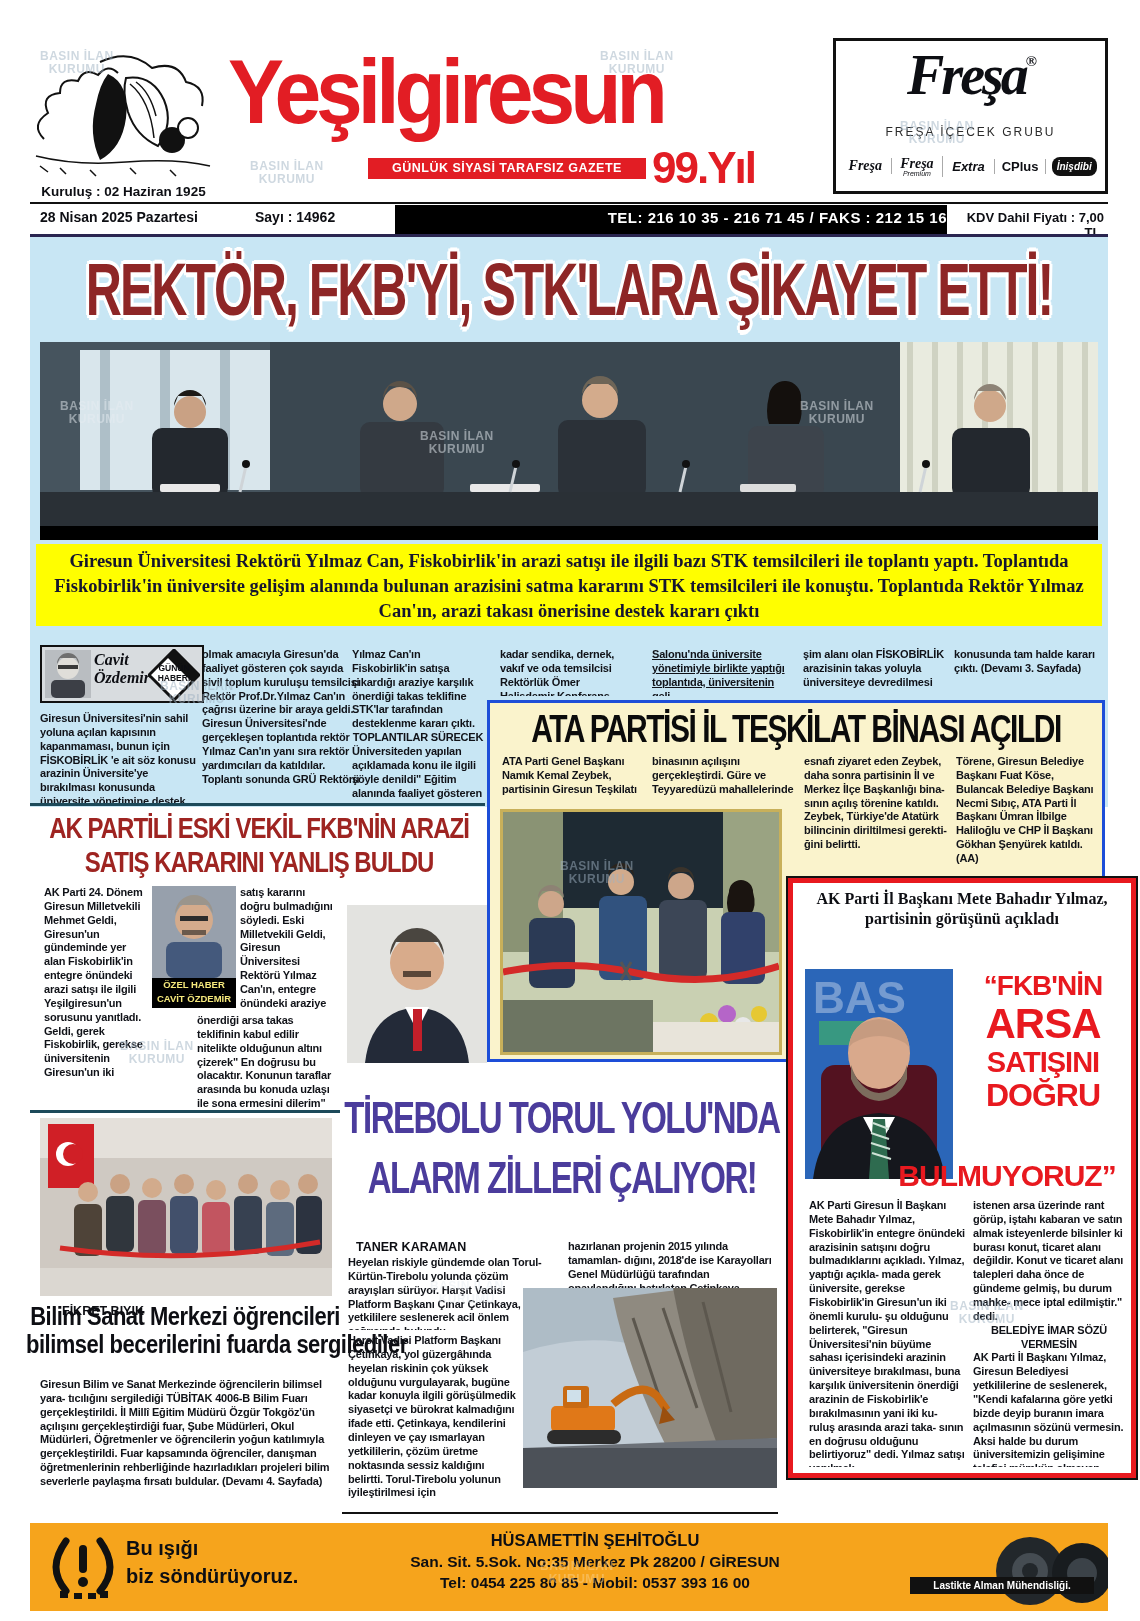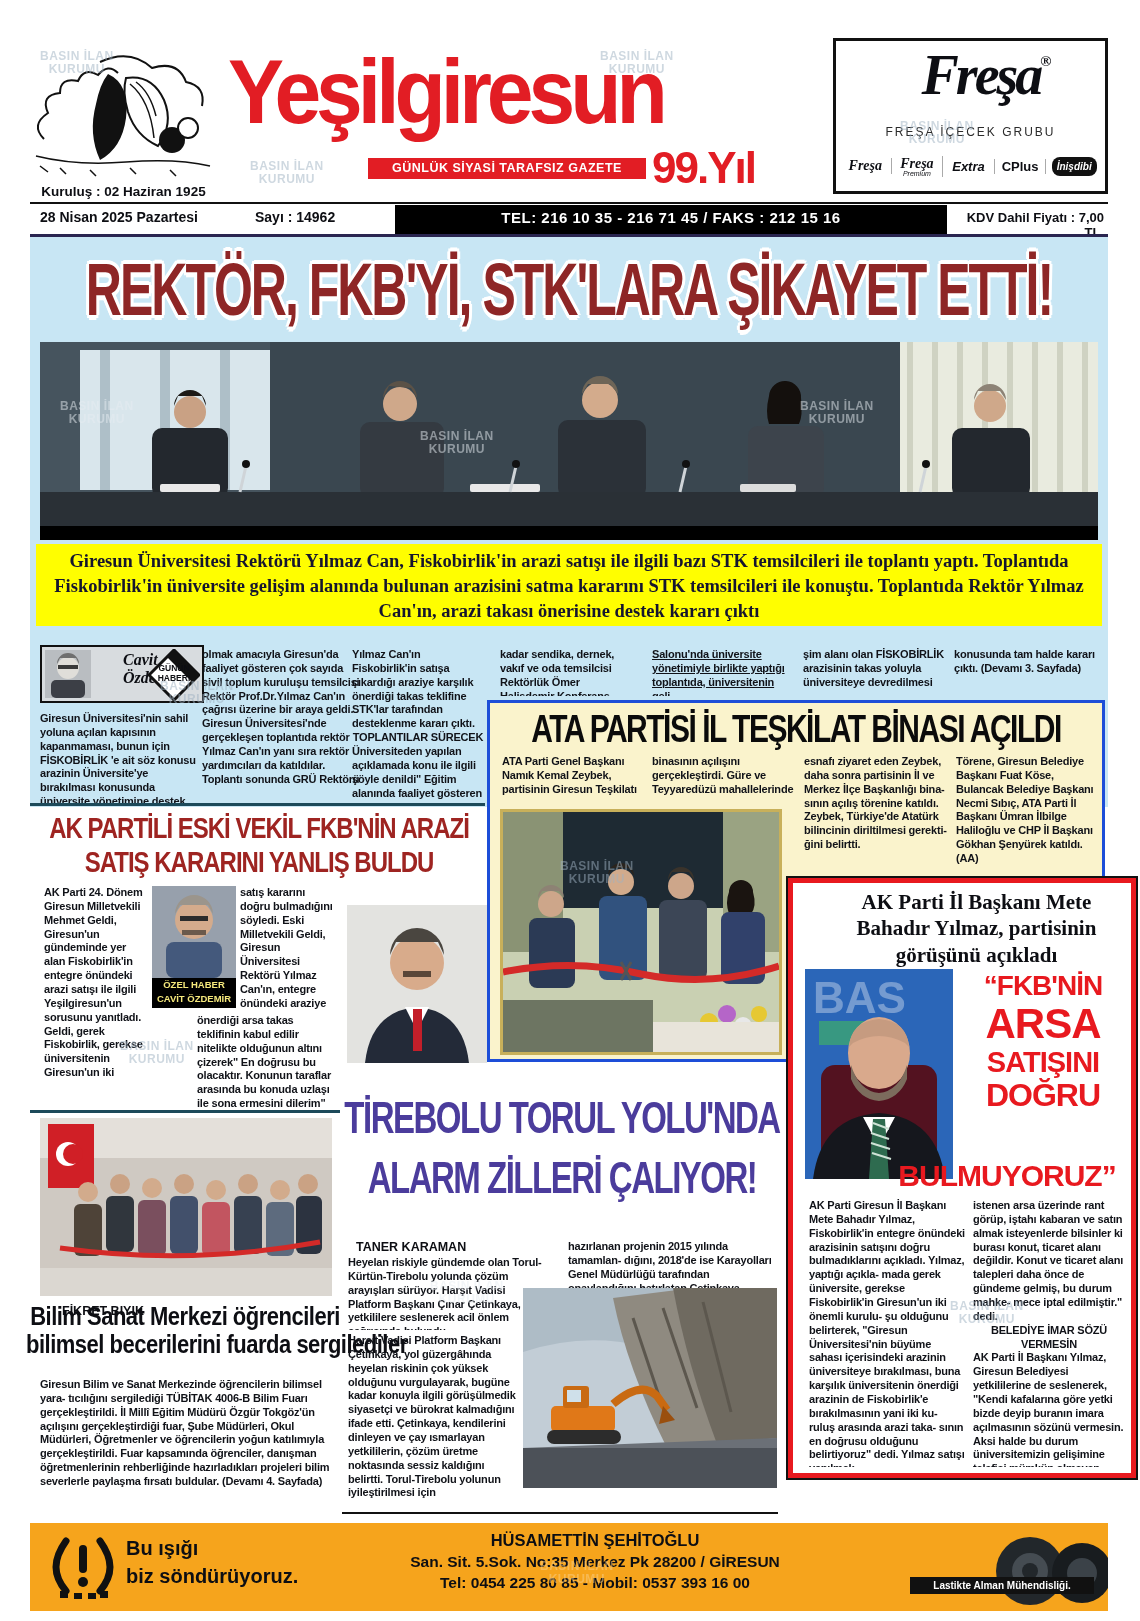--- a/index.html
+++ b/index.html
@@ -1,20 +1,20 @@
 <!DOCTYPE html>
 <html><head>
 <meta charset="utf-8">
 <style>
   html,body{margin:0;padding:0;background:#e8e8e8;}
   .page{position:relative;width:1140px;height:1621px;background:#fff;margin:0 auto;overflow:hidden;
         font-family:"Liberation Sans",sans-serif;color:#0d0e13;}
   .abs{position:absolute;box-sizing:border-box;}
   .bt{font-weight:bold;font-size:11px;line-height:1.26;letter-spacing:-0.2px;color:#101218;overflow:hidden;}
-  .serif{font-family:"Liberation Serif",serif;padding-left:29px;}
+  .serif{font-family:"Liberation Serif",serif;}
   .ctr{text-align:center;}
   .condensed{display:inline-block;transform:scaleY(1.35);transform-origin:center top;white-space:nowrap;}
   .outlined{text-shadow:-3px 0 #fff,3px 0 #fff,0 -3px #fff,0 3px #fff,-2px -2px #fff,2px 2px #fff,-2px 2px #fff,2px -2px #fff;}
   .wm{position:absolute;z-index:40;color:#9fb2c2;opacity:.5;font-weight:bold;font-size:12px;line-height:1.1;
       text-align:center;pointer-events:none;letter-spacing:.5px;}
   .rule{position:absolute;background:#111;}
   svg{display:block;}
 </style>
 </head>
 <body>
@@ -53,21 +53,21 @@
       <div style="flex:1;text-align:center;border-right:1px solid #aaa;font-weight:bold;font-size:13px;">CPlus</div>
       <div style="flex:1.1;text-align:center;">
         <span style="display:inline-block;background:#111;color:#fff;font-style:italic;font-weight:bold;font-size:10px;padding:4px 5px;border-radius:8px;">İnişdibi</span>
       </div>
     </div>
   </div>
 
   <div class="rule" style="left:30px;top:202px;width:1078px;height:2px;"></div>
   <div class="abs" style="left:40px;top:209px;font-size:14px;font-weight:bold;">28 Nisan 2025 Pazartesi</div>
   <div class="abs" style="left:255px;top:209px;font-size:14px;font-weight:bold;">Sayı : 14962</div>
-  <div class="abs ctr" style="left:395px;top:205px;width:552px;height:35px;background:#000;color:#fff;font-weight:bold;font-size:15px;line-height:25px;letter-spacing:.5px;">TEL: 216 10 35  -  216 71 45  /  FAKS : 212 15 16</div>
+  <div class="abs ctr" style="left:395px;top:205px;width:552px;height:35px;background:#000;color:#fff;font-weight:bold;font-size:15px;line-height:25px;letter-spacing:.5px;text-align:right;">TEL: 216 10 35  -  216 71 45  /  FAKS : 212 15 16</div>
   <div class="abs" style="left:952px;top:210px;width:156px;font-size:13px;font-weight:bold;text-align:right;padding-right:4px;">KDV Dahil Fiyatı : 7,00 TL.</div>
 
   <div class="rule" style="left:30px;top:234px;width:1078px;height:3px;background:#2a2550;"></div>
   <div class="abs" style="left:30px;top:237px;width:1078px;height:570px;background:#c8e6f4;"></div>
 
   <div class="abs ctr" style="left:36px;top:246px;width:1066px;height:92px;">
     <span class="condensed outlined" style="transform:scaleY(1.5);font-weight:bold;font-size:50px;letter-spacing:-2px;color:#8e2626;">REKTÖR, FKB'Yİ, STK'LARA ŞİKAYET ETTİ!</span>
   </div>
 
   <div class="abs" style="left:40px;top:342px;width:1058px;height:198px;">
@@ -296,21 +296,21 @@
       <rect x="40" y="98" width="26" height="22" rx="3" fill="#c96a12"></rect>
       <rect x="44" y="102" width="14" height="12" fill="#cfe0ea"></rect>
       <path d="M90,116 q28,-24 44,-8 l10,14" stroke="#c96a12" stroke-width="8" fill="none"></path>
       <path d="M140,118 l12,14 -16,4z" fill="#9a4f0e"></path>
       <rect x="24" y="142" width="74" height="14" rx="7" fill="#2c2c2c"></rect>
     </svg>
   </div>
   <div class="rule" style="left:342px;top:1512px;width:436px;height:2px;"></div>
 
   <div class="abs" style="left:788px;top:878px;width:348px;height:600px;background:#fff;border:5px solid #e8191f;box-shadow:0 0 0 2px #111;z-index:5;">
-    <div class="abs serif ctr" style="left:8px;top:6px;width:322px;font-weight:bold;font-size:21px;line-height:1.25;">AK Parti İl Başkanı Mete Bahadır Yılmaz, partisinin görüşünü açıkladı</div>
+    <div class="abs serif ctr" style="left:8px;top:6px;width:322px;font-weight:bold;font-size:16px;line-height:1.25;">AK Parti İl Başkanı Mete Bahadır Yılmaz, partisinin görüşünü açıkladı</div>
     <div class="abs" style="left:12px;top:86px;width:148px;height:210px;">
       <svg width="148" height="210" viewBox="0 0 148 210">
         <rect width="148" height="210" fill="#2b66b8"></rect>
         <text x="8" y="44" font-family="Liberation Sans,sans-serif" font-weight="bold" font-size="44" fill="#ffffff" opacity="0.35">BAS</text>
         <path d="M14,52 l56,0 0,24 -56,0z" fill="#3fae6a" opacity="0.7"></path>
         <rect x="16" y="96" width="116" height="114" rx="14" fill="#531220"></rect>
         <path d="M8,210 q8,-62 66,-66 q58,4 66,66z" fill="#15171d"></path>
         <polygon points="58,148 90,148 74,178" fill="#fff"></polygon>
         <path d="M68,150 l12,0 4,60 -20,0z" fill="#2e6b4f"></path>
         <path d="M68,154 l16,6 M66,164 l18,6 M66,174 l19,6 M67,184 l19,6" stroke="#cfe3d6" stroke-width="2"></path>

